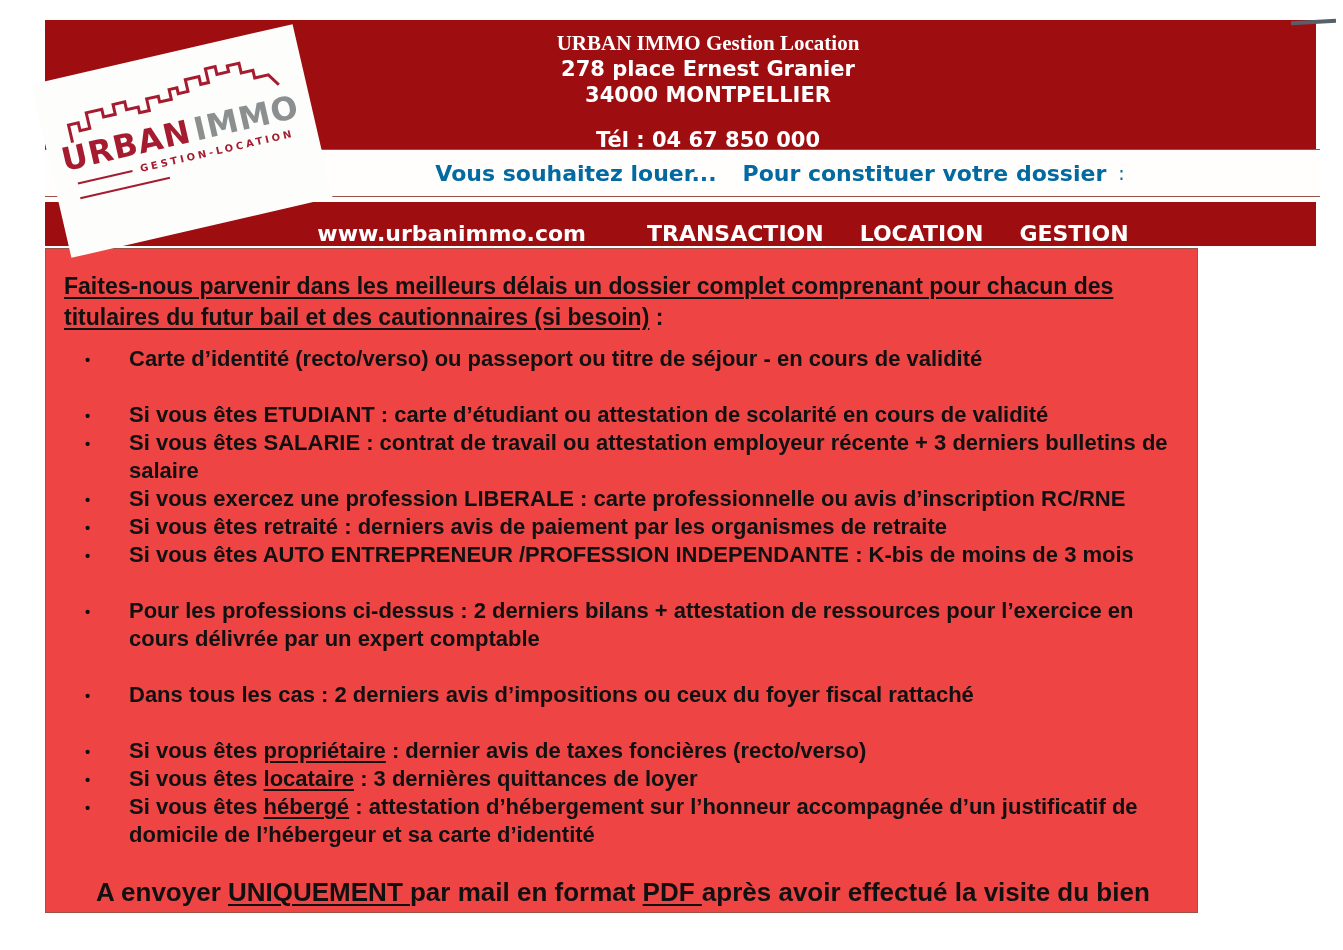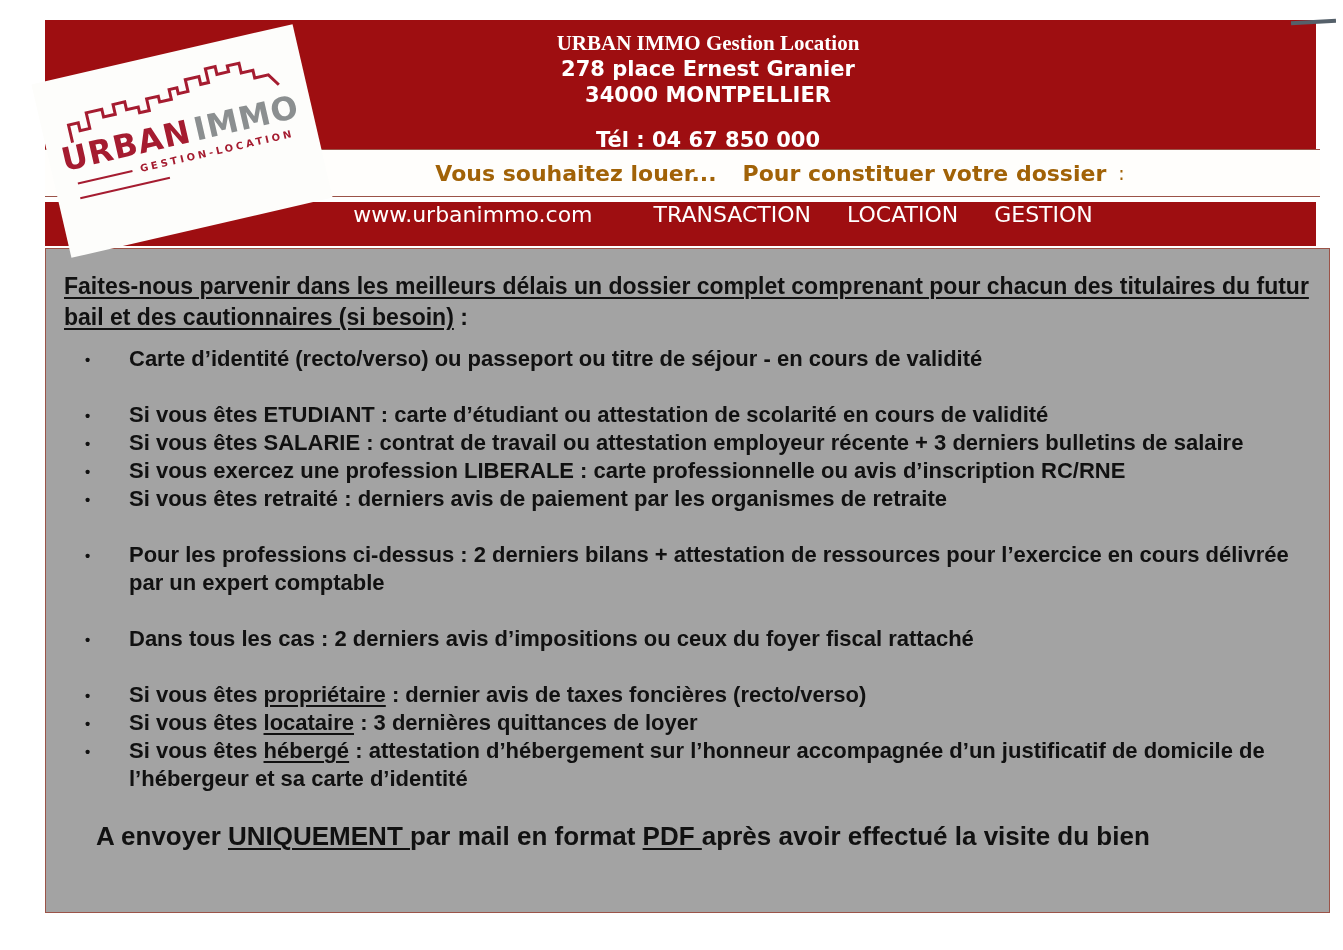--- a/index.html
+++ b/index.html
@@ -25,51 +25,51 @@
   .band-header .spacer{height:19px;}
   .corner-artifact{
     position:absolute;left:1291px;top:20px;width:45px;height:4px;
     background:#55606a;transform:rotate(-3deg);z-index:6;
   }
   
   .band-sub{
     position:absolute;left:45px;top:149px;width:1275px;height:48px;
     background:#fffefc;border-top:1px solid var(--border);border-bottom:1px solid var(--border);
     box-sizing:border-box;display:flex;align-items:center;justify-content:center;
-    gap:26px;padding-left:195px;color:#a16207;font-weight:bold;font-size:22px;
+    gap:26px;padding-left:195px;color:#0369a1;font-weight:bold;font-size:22px;
   }
   .band-sub .colon{font-weight:normal;font-size:19px;margin-left:-14px;}
   
   .band-nav{
     position:absolute;left:45px;top:202px;width:1271px;height:44px;
-    background:var(--red);color:#ffffff;font-weight:normal;font-size:22px;
-    display:flex;align-items:flex-start;justify-content:center;gap:36px;
+    background:var(--red);color:#ffffff;font-weight:bold;font-size:22px;
+    display:flex;align-items:flex-end;justify-content:center;gap:36px;
     padding-left:85px;box-sizing:border-box;
   }
   
   .logo-card{
     position:absolute;left:48px;top:52px;width:268px;height:178px;
     background:#fdfdfb;transform:rotate(-13deg);z-index:5;
     display:flex;flex-direction:column;align-items:center;box-sizing:border-box;
   }
   .logo-card svg{margin-top:16px;}
   .brand{font-size:32px;font-weight:bold;letter-spacing:1px;margin-top:-4px;line-height:34px;}
   .brand .urban{color:var(--crimson);}
   .brand .immo{color:var(--logo-gray);margin-left:4px;}
   .tagline{
     display:flex;align-items:center;gap:8px;font-size:10px;font-weight:bold;
     letter-spacing:3px;color:var(--crimson);margin-top:3px;
   }
   .tagline::before{content:"";width:56px;height:2px;background:var(--crimson);}
   .swoosh{width:92px;height:2px;background:var(--crimson);margin-top:9px;align-self:flex-start;margin-left:22px;}
   
   .body-box{
-    position:absolute;left:45px;top:248px;width:1285px;height:665px;
+    position:absolute;left:45px;top:248px;width:1153px;height:665px;
     border:1px solid var(--border);box-sizing:border-box;
-    padding:22px 20px 0 18px;background:#a3a3a3;
+    padding:22px 20px 0 18px;background:#ef4444;
     font-family:"Liberation Sans",sans-serif;color:var(--ink);font-weight:bold;
   }
   .intro{font-size:23px;line-height:31px;margin-bottom:12px;}
   .intro .u{text-decoration:underline;text-decoration-thickness:2px;text-underline-offset:3px;}
   ul.reqs{list-style:none;margin:0;padding:0 0 0 65px;font-size:22px;line-height:28px;}
   ul.reqs li{position:relative;}
   ul.reqs li::before{content:"•";position:absolute;left:-44px;top:1px;font-size:15px;}
   ul.reqs li.gap{margin-top:28px;}
   .u{text-decoration:underline;text-decoration-thickness:2px;text-underline-offset:3px;}
   .footer-line{margin-top:26px;padding-left:32px;font-size:26px;line-height:34px;white-space:nowrap;}
@@ -118,20 +118,21 @@
   <div class="body-box">
     <div class="intro">
       <span class="u">Faites-nous parvenir dans les meilleurs délais un dossier complet comprenant pour chacun des titulaires du futur bail et des cautionnaires (si besoin)</span><span> :</span>
     </div>
     <ul class="reqs" id="bullet-list">
         <li><span>Carte d’identité (recto/verso) ou passeport ou titre de séjour - en cours de validité</span></li>
         <li class="gap"><span>Si vous êtes ETUDIANT : carte d’étudiant ou attestation de scolarité en cours de validité</span></li>
         <li><span>Si vous êtes SALARIE : contrat de travail ou attestation employeur récente + 3 derniers bulletins de salaire</span></li>
         <li><span>Si vous exercez une profession LIBERALE : carte professionnelle ou avis d’inscription RC/RNE</span></li>
         <li><span>Si vous êtes retraité : derniers avis de paiement par les organismes de retraite</span></li>
+        <li><span>Si vous êtes AUTO ENTREPRENEUR /PROFESSION INDEPENDANTE : K-bis de moins de 3 mois</span></li>
         <li class="gap"><span>Pour les professions ci-dessus : 2 derniers bilans + attestation de ressources pour l’exercice en cours délivrée par un expert comptable</span></li>
         <li class="gap"><span>Dans tous les cas : 2 derniers avis d’impositions ou ceux du foyer fiscal rattaché</span></li>
         <li class="gap"><span>Si vous êtes </span><span class="u">propriétaire</span><span> : dernier avis de taxes foncières (recto/verso)</span></li>
         <li><span>Si vous êtes </span><span class="u">locataire</span><span> : 3 dernières quittances de loyer</span></li>
         <li><span>Si vous êtes </span><span class="u">hébergé</span><span> : attestation d’hébergement sur l’honneur accompagnée d’un justificatif de domicile de l’hébergeur et sa carte d’identité</span></li>
       </ul>
     <div class="footer-line" id="footer-line"><span>A envoyer </span><span class="u">UNIQUEMENT </span><span>par mail en format </span><span class="u">PDF </span><span>après avoir effectué la visite du bien</span></div>
   </div>
 
 </div>

